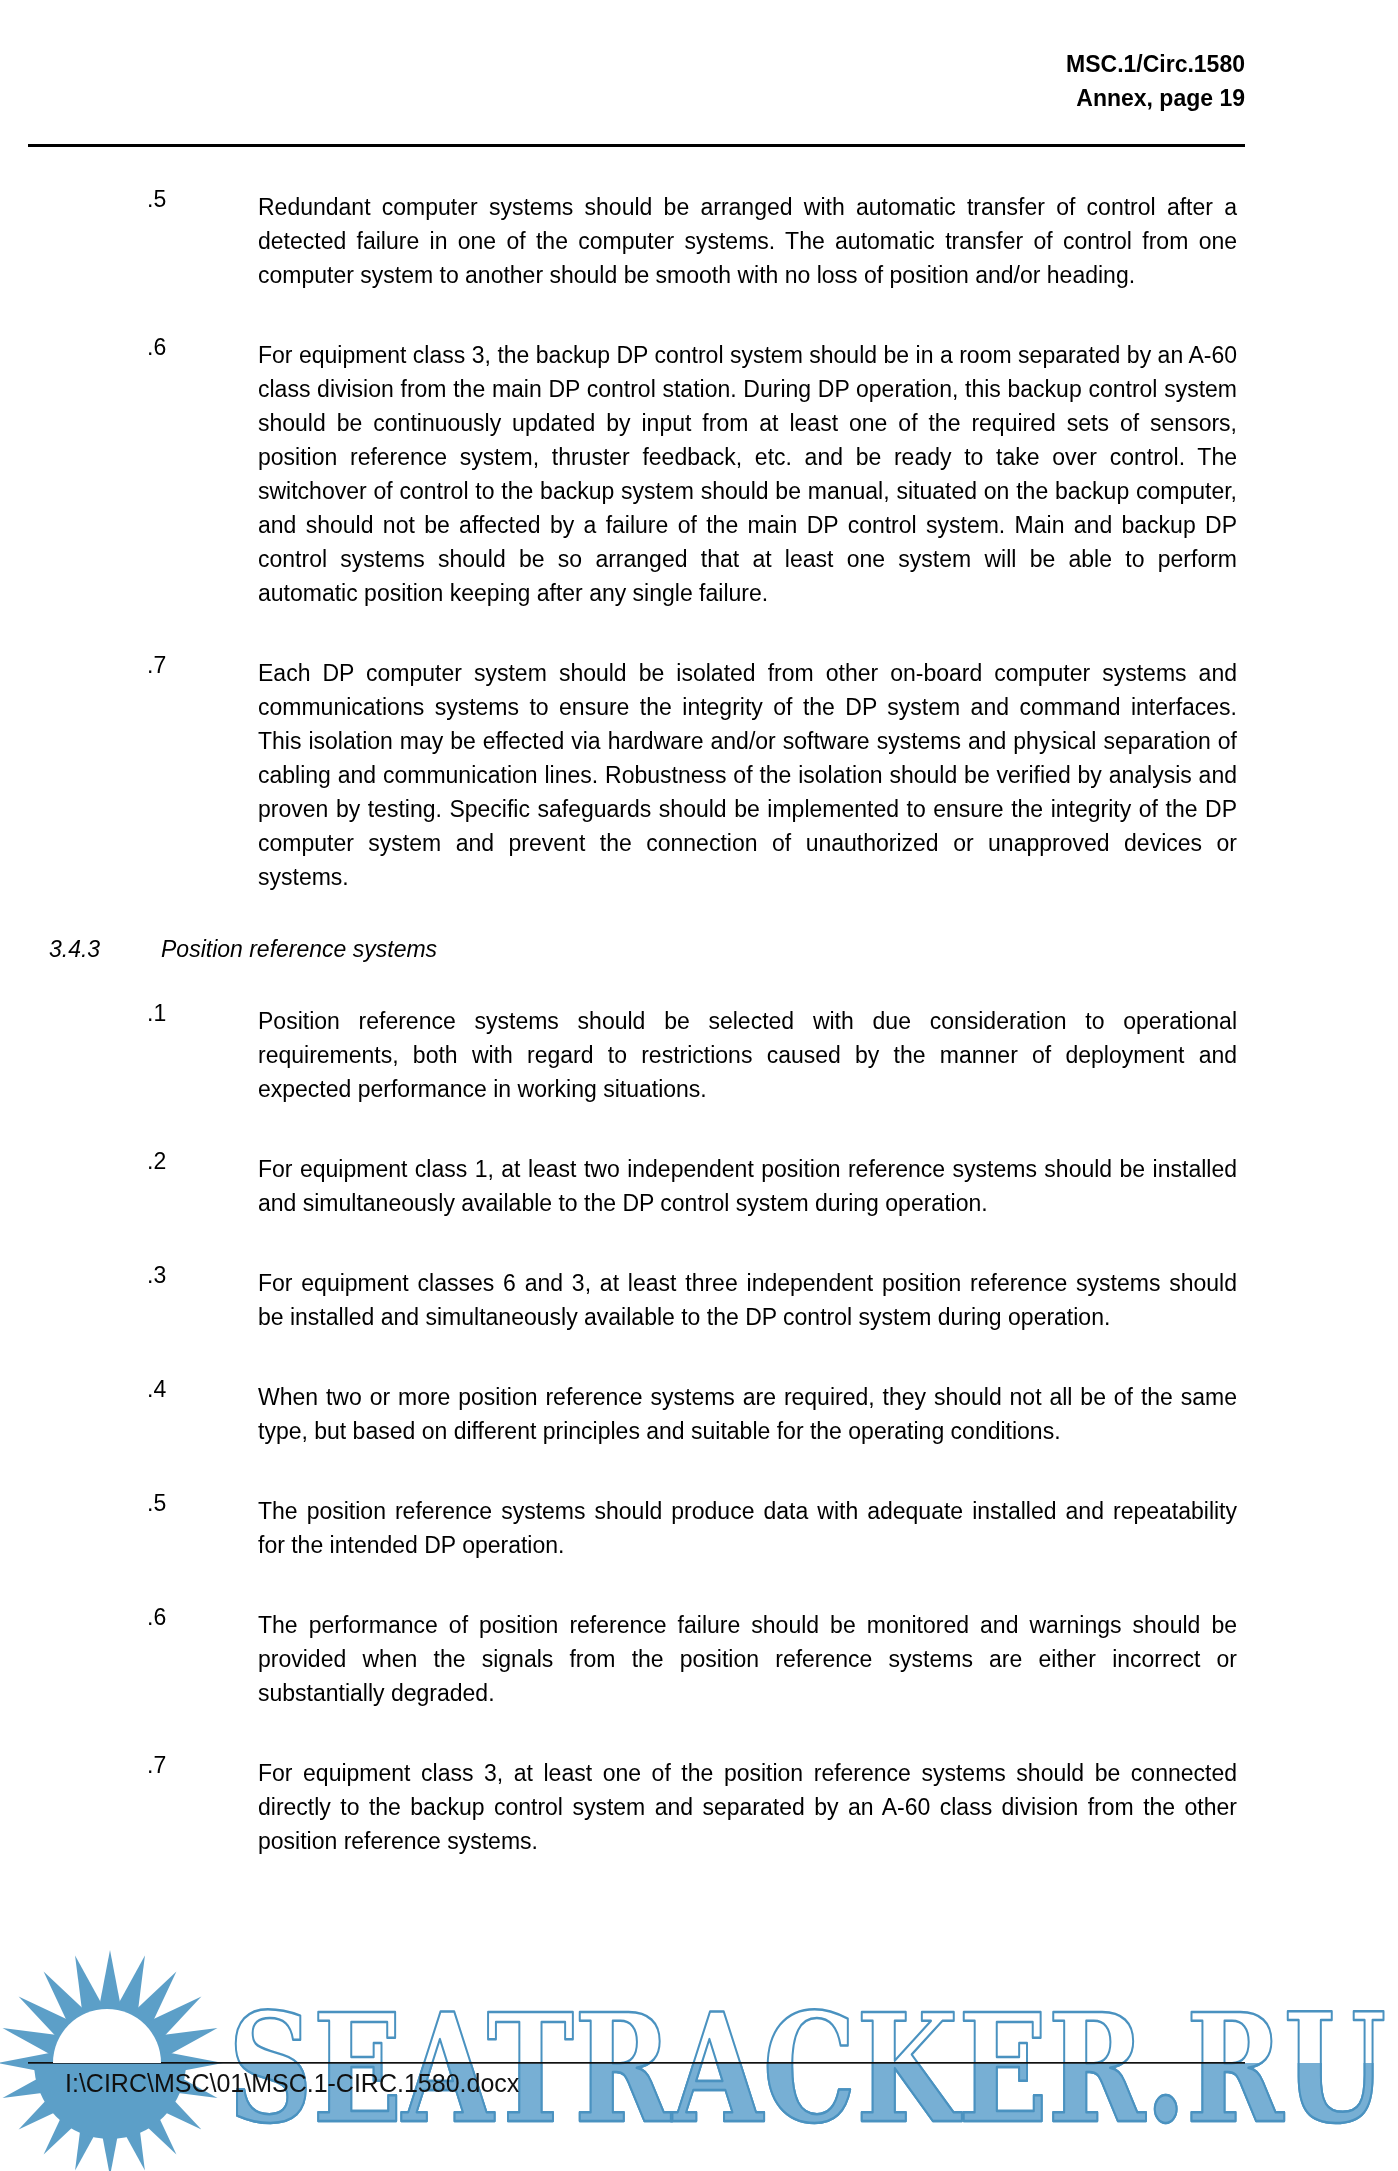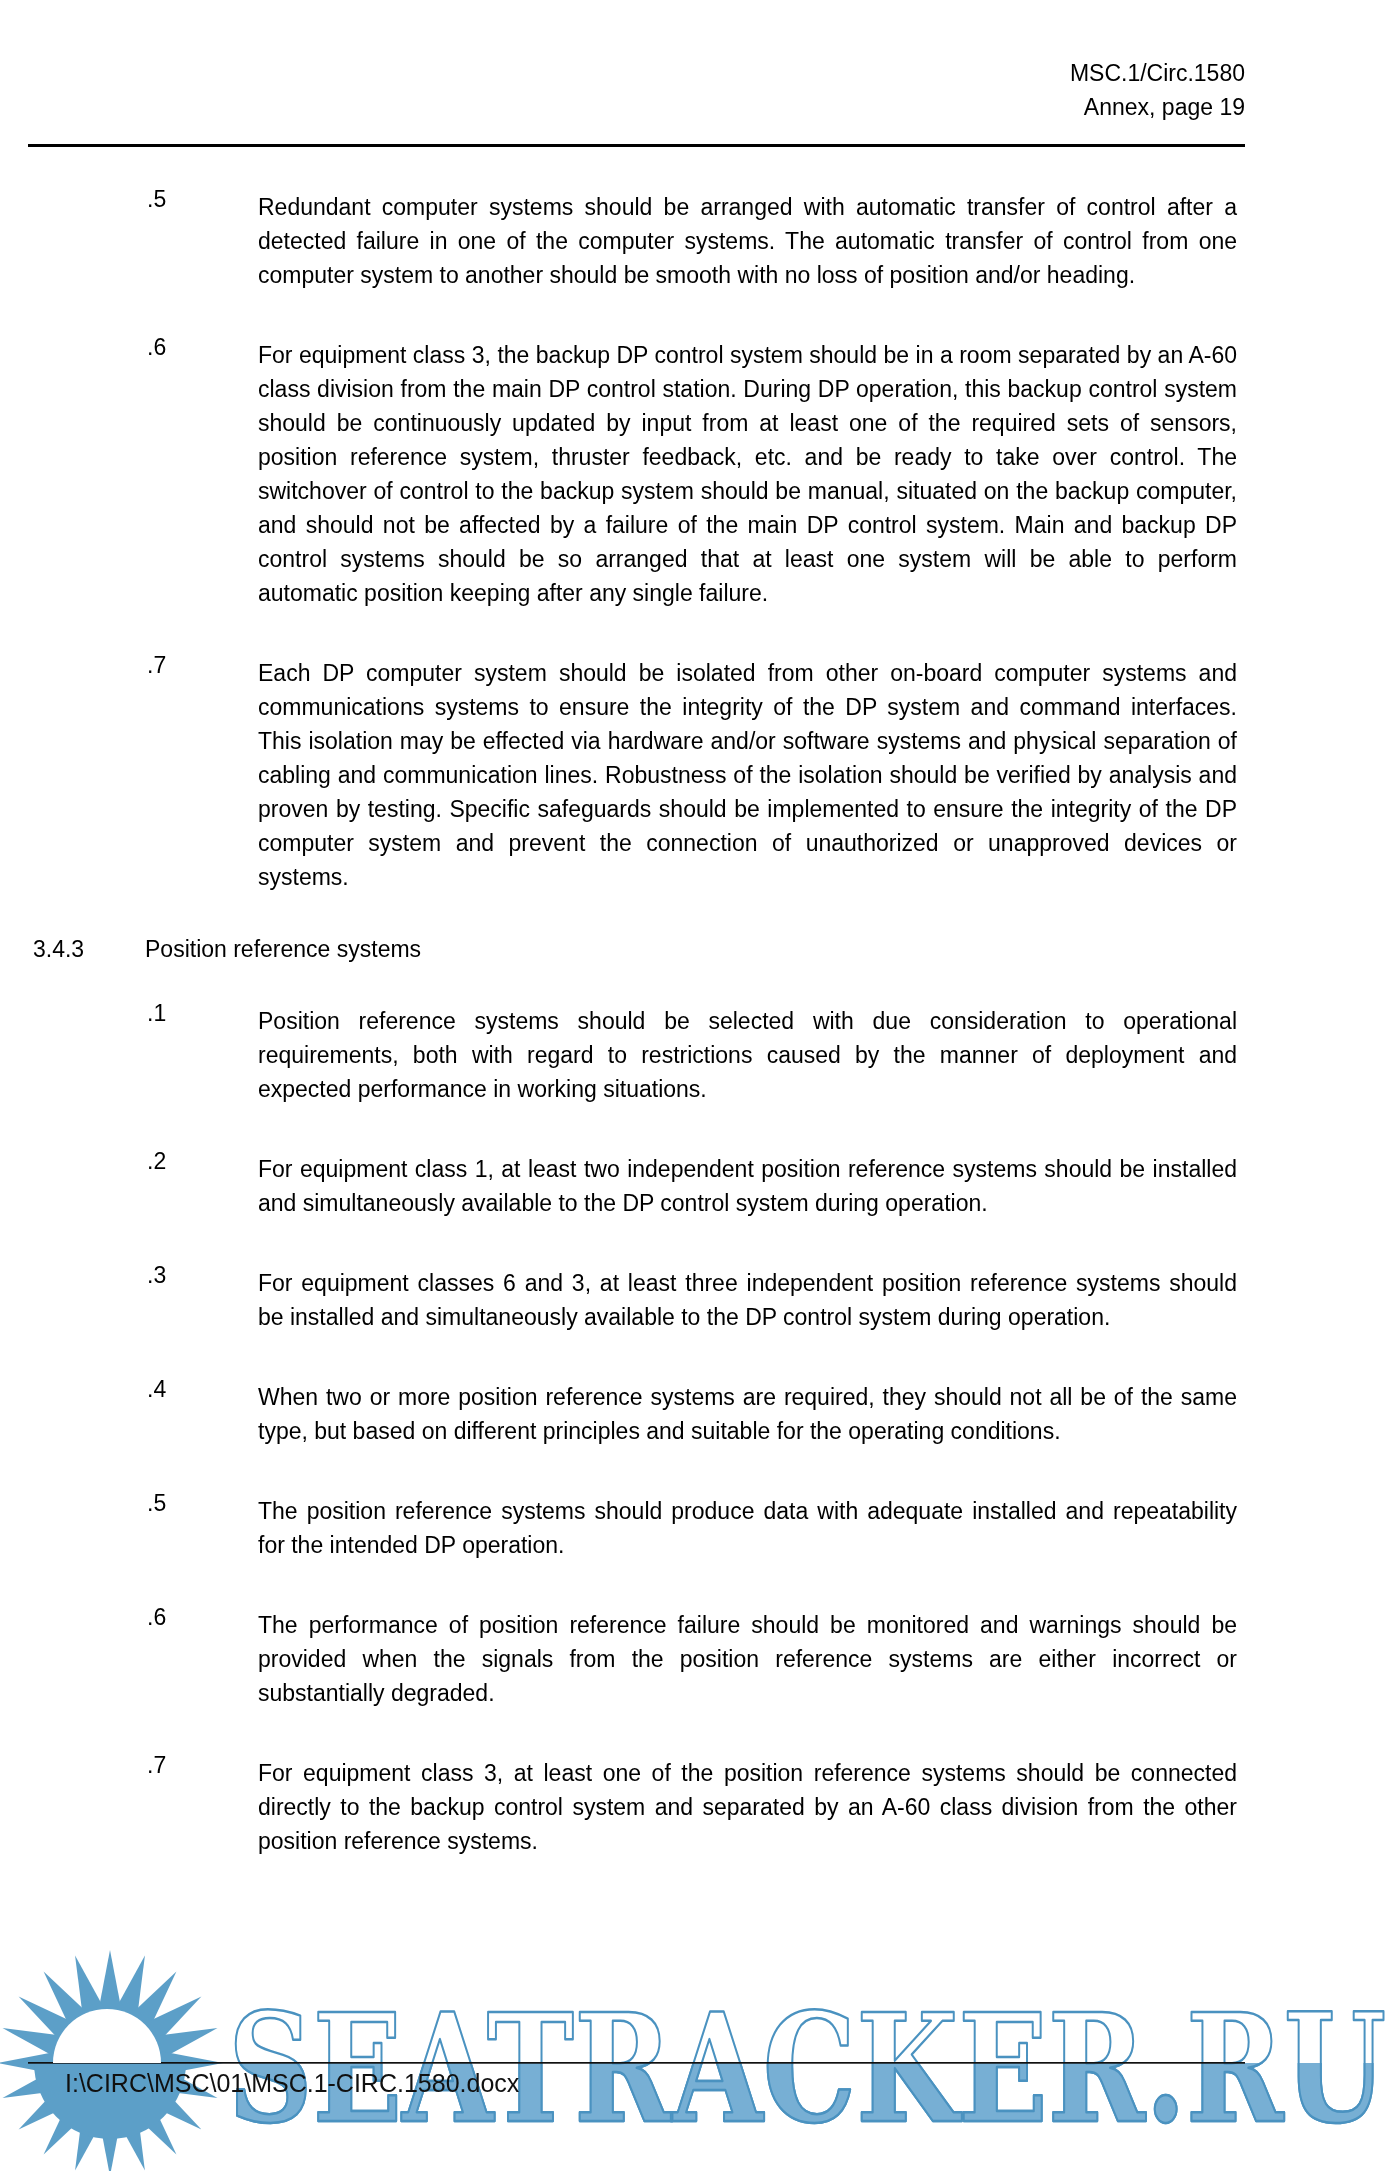--- a/index.html
+++ b/index.html
@@ -4,41 +4,42 @@
 <style>
   html,body { margin:0; padding:0; background:#ffffff; }
   .page {
     position:relative; width:1398px; height:2171px;
     background:#ffffff; overflow:hidden;
     font-family:"Liberation Sans", sans-serif;
     color:#000;
   }
   
   .doc-header {
-    position:absolute; top:56px; right:153px;
-    text-align:right; font-size:23px; line-height:34px; color:#000;
+    position:absolute; top:47px; right:153px;
+    text-align:right; font-size:23px; line-height:34px; color:#000;font-weight:bold;
   }
   .header-rule {
     position:absolute; top:144px; left:28px;
     width:1217px; height:2.5px; background:#000;
   }
   
   main {
     position:absolute; top:182px; left:33px; right:153px;
     font-size:23px; line-height:34px;
   }
   .para {
     display:grid; grid-template-columns:103px 1fr;
     margin:0 0 30px 114px;
   }
   .para p { margin:8px; text-align:justify; }
   .pnum { text-align:left; }
   .section-heading {
     display:grid; grid-template-columns:112px 1fr;
-    margin:0 0 30px 0;
+    margin:0 0 30px 16px;
+    font-style:italic;
   }
   
   .wm {
     position:absolute; left:0; top:1940px; width:1398px; height:231px;
     z-index:1;
   }
   .wm-text {
     font-family:"DejaVu Serif", serif;
     font-weight:bold; font-size:150px;
   }

